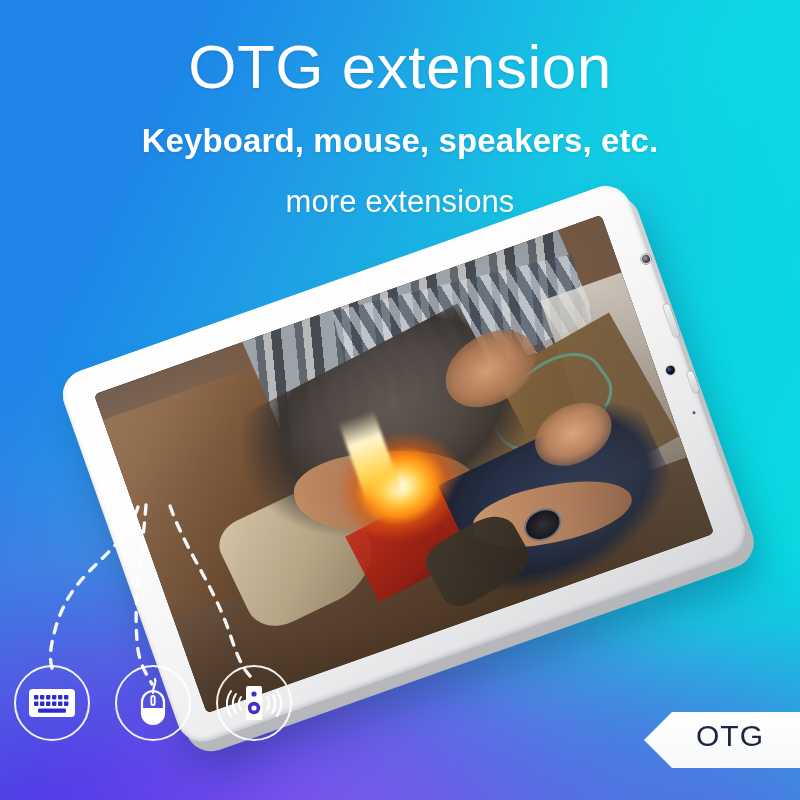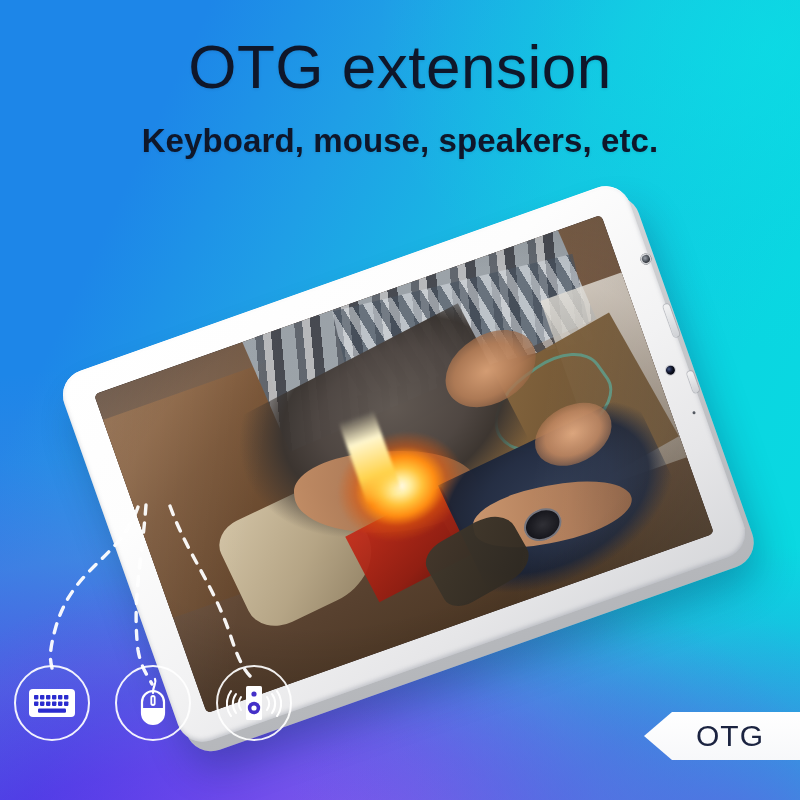--- a/index.html
+++ b/index.html
@@ -69,21 +69,21 @@
         rgba(10,226,230,0.55) 0%,
         rgba(10,220,228,0.22) 40%,
         rgba(10,215,225,0.0) 70%);
   }
 
   
   .headings {
     position: absolute;
     left: 0; right: 0; top: 34px;
     text-align: center;
-    color: #0f172a;
+    color: #ffffff;
     z-index: 30;
   }
   .h-title {
     font-size: 62px;
     line-height: 1.06;
     font-weight: 400;
     letter-spacing: 0.5px;
     text-shadow: 0 1px 3px rgba(0,40,90,0.14);
   }
   .h-sub1 {
@@ -440,21 +440,21 @@
   .icon-circle.c1 { left: 14px;  top: 13px; }
   .icon-circle.c2 { left: 115px; top: 13px; }
   .icon-circle.c3 { left: 216px; top: 13px; }
 
   
   .otg-badge {
     position: absolute;
     right: 0;
     top: 712px;
     width: 156px;
-    height: 48px;
+    height: 56px;
     z-index: 32;
   }
   .otg-shape {
     position: absolute;
     inset: 0;
     background: linear-gradient(180deg, #ffffff 0%, #f7f8fa 100%);
     clip-path: polygon(0% 50%, 28px 0%, 100% 0%, 100% 100%, 28px 100%);
     box-shadow: 0 2px 8px rgba(10,40,90,0.18);
   }
   .otg-label {
@@ -477,20 +477,21 @@
 
   <div class="bg-base"></div>
   <div class="bg-cyanglow"></div>
   <div class="bg-violet"></div>
   <div class="bg-violet2"></div>
   <div class="bg-violet3"></div>
 
   <div class="headings">
     <div class="h-title">OTG extension</div>
     <div class="h-sub1">Keyboard, mouse, speakers, etc.</div>
+    <div class="h-sub2">more extensions</div>
   </div>
 
   <div id="tablet-wrap">
     <div class="tablet">
       <div class="tab-side"></div>
       <div class="tab-body">
         <div class="tab-screen">
           <div class="poster">
             <div class="poster-leftwood"></div>
             <div class="poster-signs"></div>

